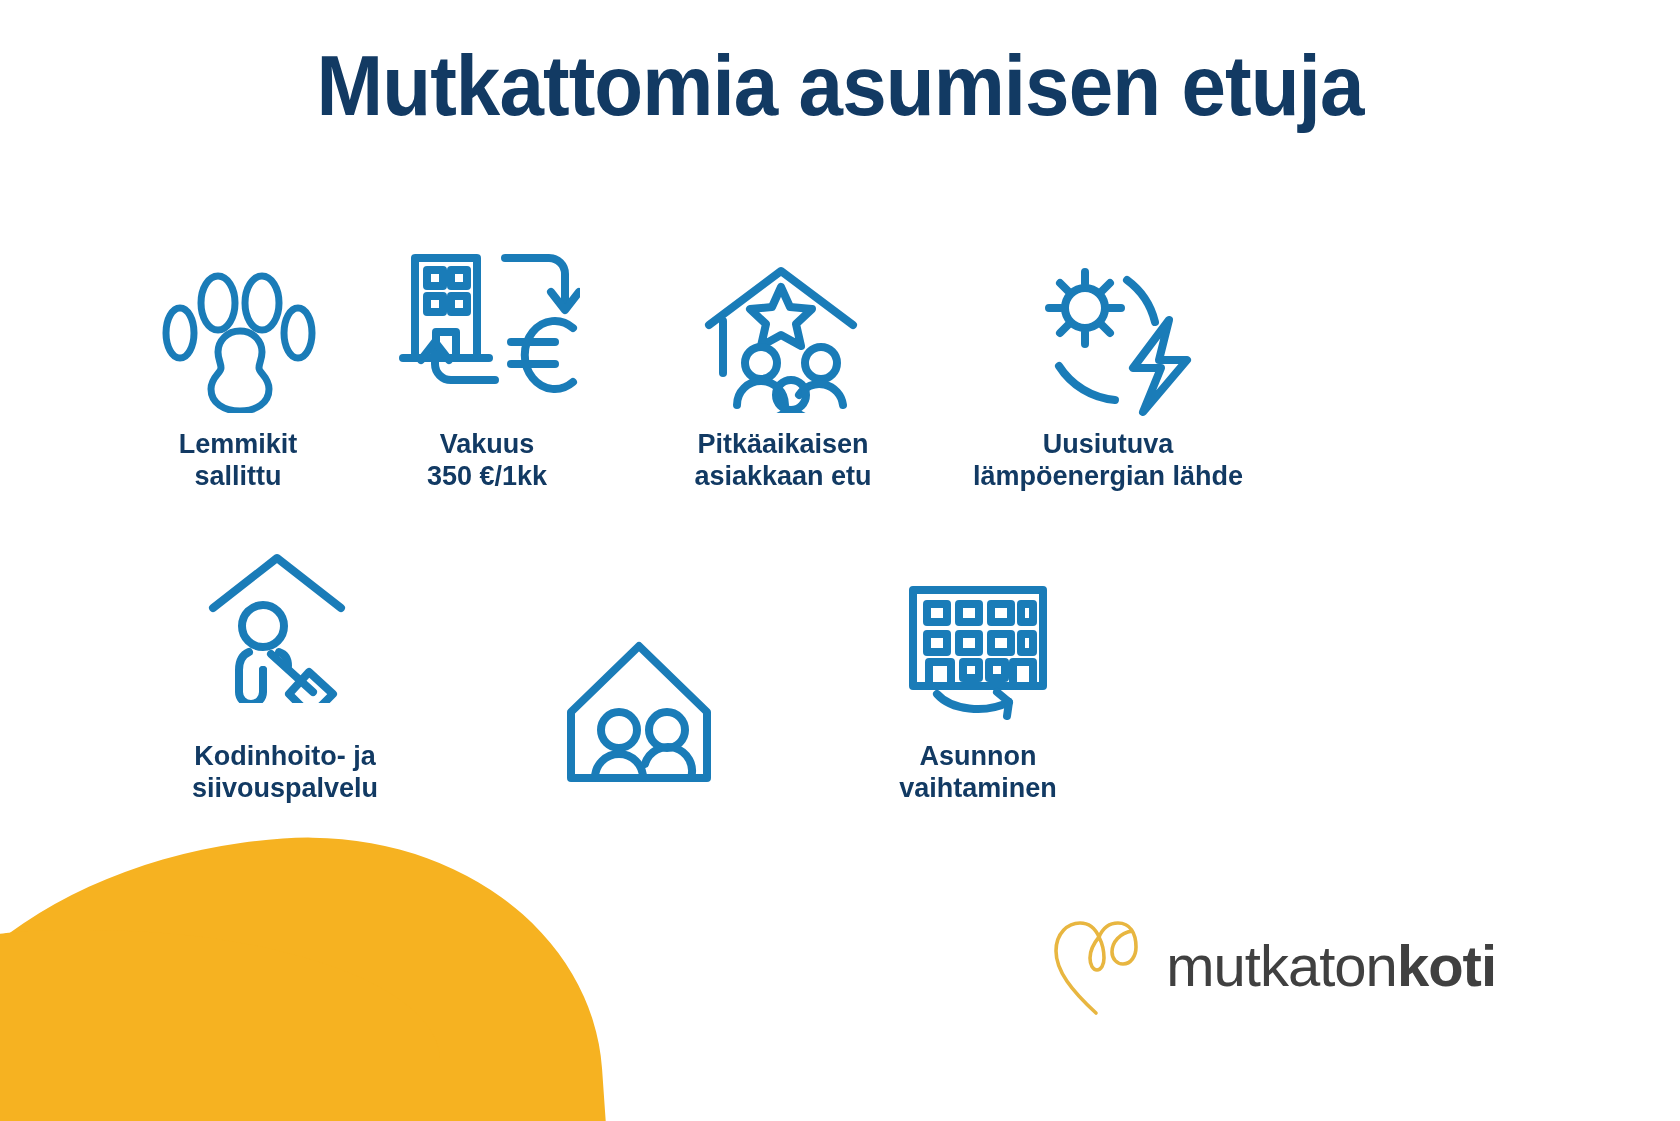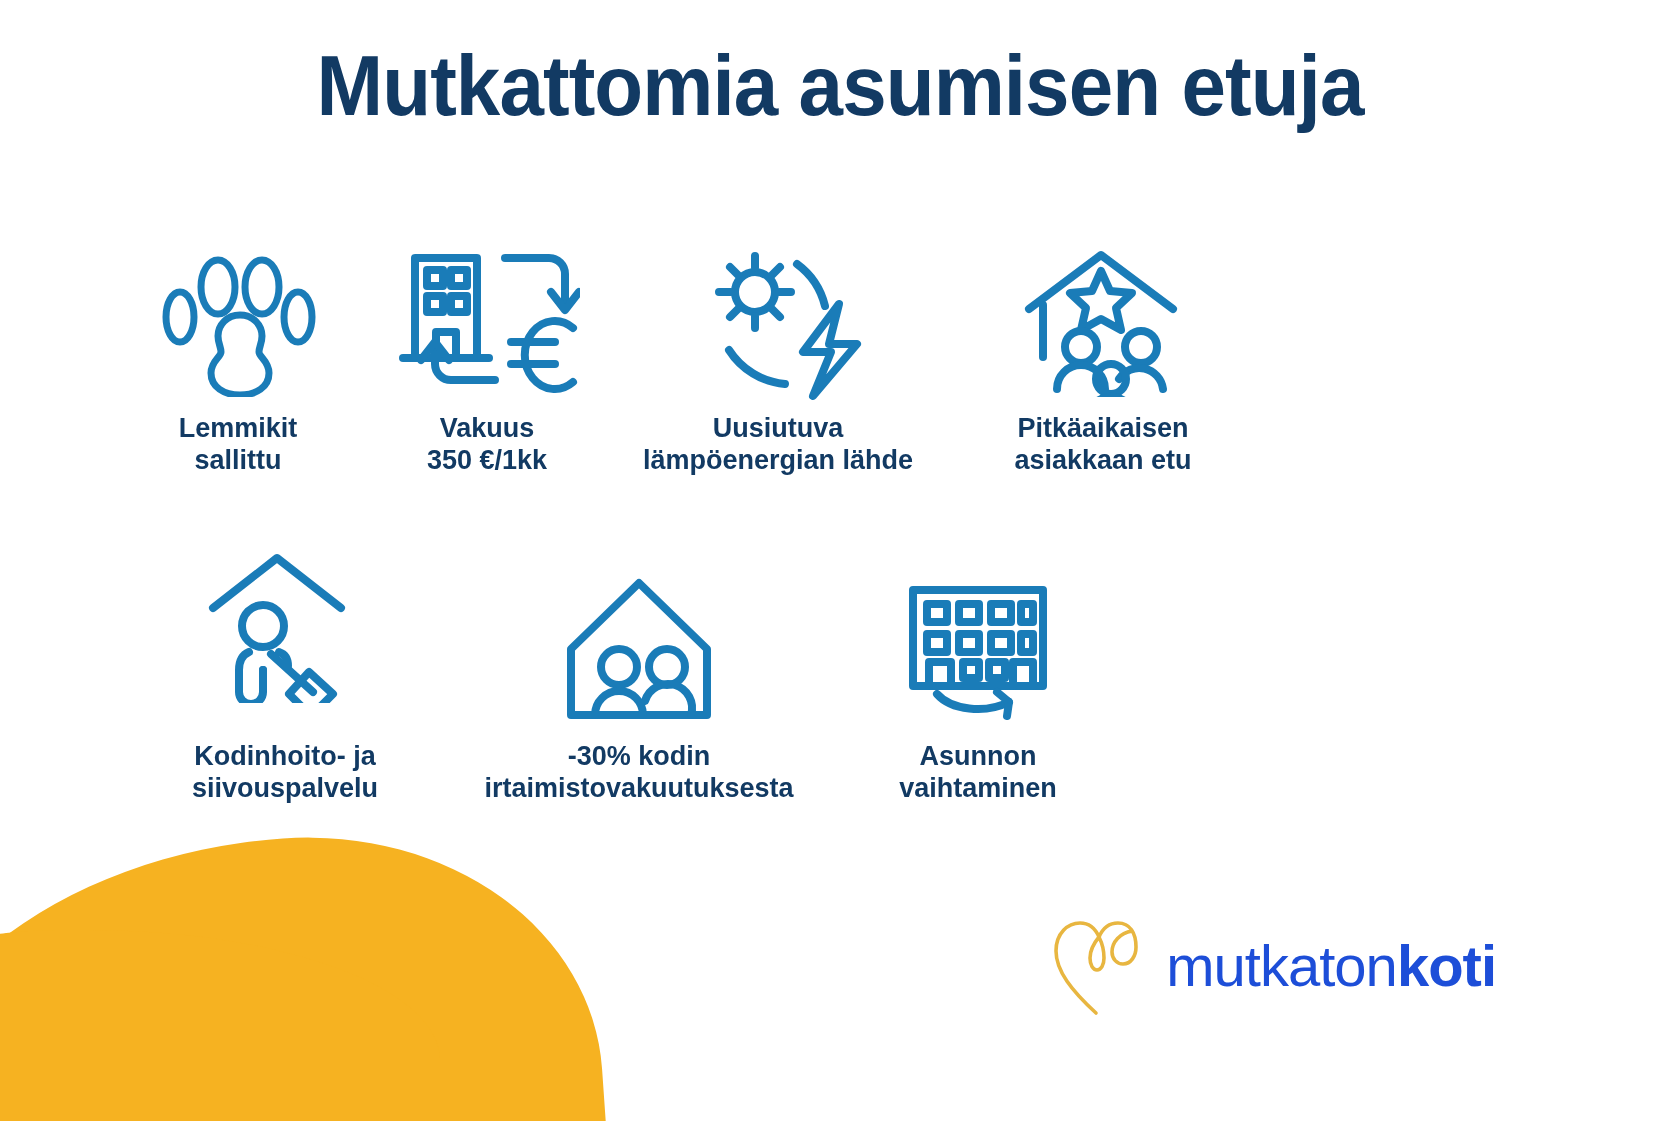--- a/index.html
+++ b/index.html
@@ -60,35 +60,35 @@
     font-weight:bold;
     font-size:27px;
     line-height:1.17;
     text-align:center;
     white-space:pre-line;
   }
 
   
   .c1{width:236px;}
   .c2{width:244px;}
-  .c3{width:262px; padding-top:22px;}
+  .c3{width:262px; padding-top:22px;gap:16px;}
   .c4{width:320px;}
   .c5{width:330px;}
 
   .d1{width:330px;gap:25px;}
   .d2{width:378px; }
   .d3{width:300px; padding-top:20px;}
 
   
   .logo{
     position:absolute;right:60px;bottom:100px;
     display:flex;align-items:center;gap:24px;z-index:4;
   }
   .logo-word{
-    font-size:58px;color:#1d4ed8;letter-spacing:-1px;
+    font-size:58px;color:#404040;letter-spacing:-1px;
     font-family:"Liberation Sans","DejaVu Sans",sans-serif;
   }
   .logo-word .lw-bold{font-weight:bold;}
   .logo-word .lw-light{font-weight:normal;}
 </style>
 </head>
 <body>
 
 <div class="canvas">
 
@@ -132,57 +132,57 @@
           <path d="M100 140H56a16 16 0 0 1-16-16v-18"></path>
           <path d="M26 120l14-18 14 18"></path>
 
           <path d="M178 88a30 34 0 1 0 0 54"></path>
           <path d="M116 102h44"></path>
           <path d="M116 124h44"></path>
         </svg>
       </div>
       <div class="cap">Vakuus
 350 €/1kk</div>
-    </div>
-
-    <div class="cell c4">
-      <div class="ico">
-        <svg width="170" height="160" viewBox="0 0 170 160" fill="none" stroke="#1A7CB8" stroke-width="8" stroke-linecap="round" stroke-linejoin="round">
-
-          <circle cx="62" cy="50" r="20"></circle>
-          <path d="M62 14v12M62 74v12M26 50h12M86 50h12M37 25l8 8M79 67l8 8M87 25l-8 8M45 67l-8 8"></path>
-
-          <path d="M104 22a74 74 0 0 1 28 42"></path>
-          <path d="M36 108a74 74 0 0 0 56 34"></path>
-
-          <path d="M146 62l-36 48h28l-18 44 44-52h-28z"></path>
-        </svg>
-      </div>
-      <div class="cap">Uusiutuva
-lämpöenergian lähde</div>
     </div>
 
     <div class="cell c5">
       <div class="ico">
         <svg width="160" height="150" viewBox="0 0 160 150" fill="none" stroke="#1A7CB8" stroke-width="8" stroke-linecap="round" stroke-linejoin="round">
           <path d="M6 62 78 8l72 54"></path>
           <path d="M20 58v52"></path>
           <path d="M78 24l9 20 22 2-16 15 5 22-20-11-20 11 5-22-16-15 22-2z"></path>
           <circle cx="58" cy="100" r="16"></circle>
           <path d="M34 142a24 24 0 0 1 48 0"></path>
           <circle cx="118" cy="100" r="16"></circle>
           <path d="M96 132a24 24 0 0 1 44 10"></path>
           <circle cx="88" cy="132" r="15"></circle>
           <path d="M66 166a23 23 0 0 1 44 0"></path>
         </svg>
       </div>
       <div class="cap">Pitkäaikaisen
 asiakkaan  etu</div>
     </div>
 
+    <div class="cell c4">
+      <div class="ico">
+        <svg width="170" height="160" viewBox="0 0 170 160" fill="none" stroke="#1A7CB8" stroke-width="8" stroke-linecap="round" stroke-linejoin="round">
+
+          <circle cx="62" cy="50" r="20"></circle>
+          <path d="M62 14v12M62 74v12M26 50h12M86 50h12M37 25l8 8M79 67l8 8M87 25l-8 8M45 67l-8 8"></path>
+
+          <path d="M104 22a74 74 0 0 1 28 42"></path>
+          <path d="M36 108a74 74 0 0 0 56 34"></path>
+
+          <path d="M146 62l-36 48h28l-18 44 44-52h-28z"></path>
+        </svg>
+      </div>
+      <div class="cap">Uusiutuva
+lämpöenergian lähde</div>
+    </div>
+
   </div>
 
   <div class="row row2">
 
     <div class="cell d1">
       <div class="ico">
         <svg width="160" height="155" viewBox="0 0 160 155" fill="none" stroke="#1A7CB8" stroke-width="8" stroke-linecap="round" stroke-linejoin="round">
           <path d="M8 60 72 10l64 50"></path>
           <circle cx="58" cy="78" r="21"></circle>
           <path d="M44 104c-7 3-10 10-10 18v22a12 12 0 0 0 24 0v-22"></path>
@@ -199,22 +199,20 @@
     <div class="cell d2">
       <div class="ico">
         <svg width="160" height="150" viewBox="0 0 160 150" fill="none" stroke="#1A7CB8" stroke-width="8" stroke-linecap="round" stroke-linejoin="round">
           <path d="M12 74 80 8l68 66v66H12z"></path>
           <circle cx="60" cy="92" r="18"></circle>
           <path d="M36 140a24 24 0 0 1 48 0"></path>
           <circle cx="108" cy="92" r="18"></circle>
           <path d="M86 126a24 24 0 0 1 46 14"></path>
         </svg>
       </div>
-      <div class="cap">-30% kodin
-irtaimistovakuutuksesta</div>
     </div>
 
     <div class="cell d3">
       <div class="ico">
         <svg width="155" height="140" viewBox="0 0 155 140" fill="none" stroke="#1A7CB8" stroke-width="8" stroke-linecap="round" stroke-linejoin="round">
           <rect x="12" y="10" width="130" height="96"></rect>
           <rect x="26" y="24" width="20" height="18"></rect>
           <rect x="58" y="24" width="20" height="18"></rect>
           <rect x="90" y="24" width="20" height="18"></rect>
           <rect x="120" y="24" width="12" height="18"></rect>

